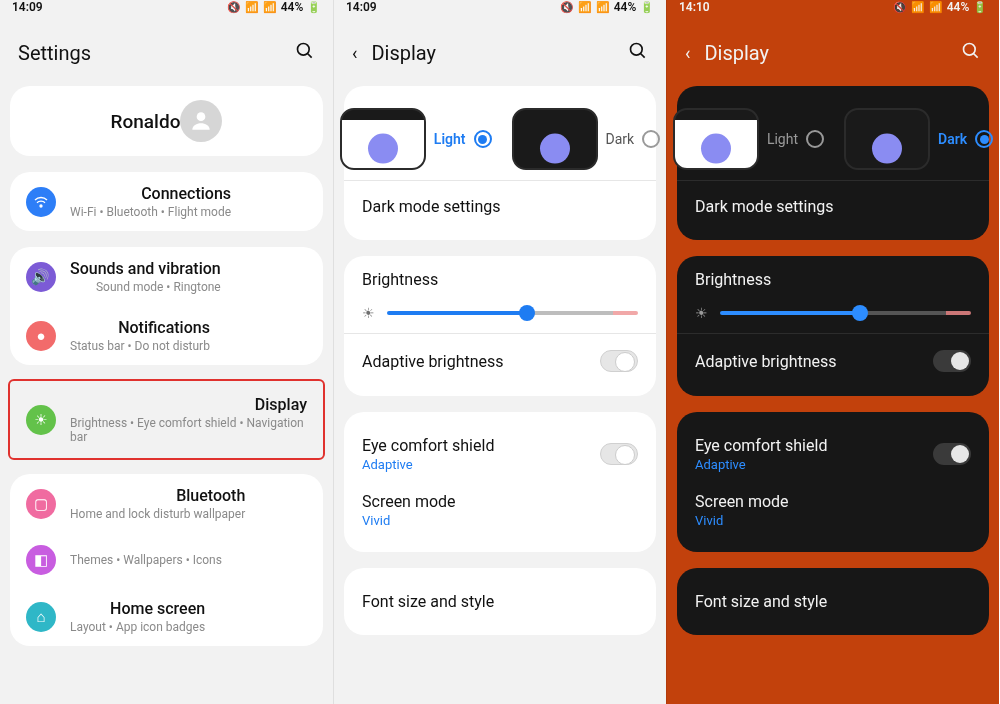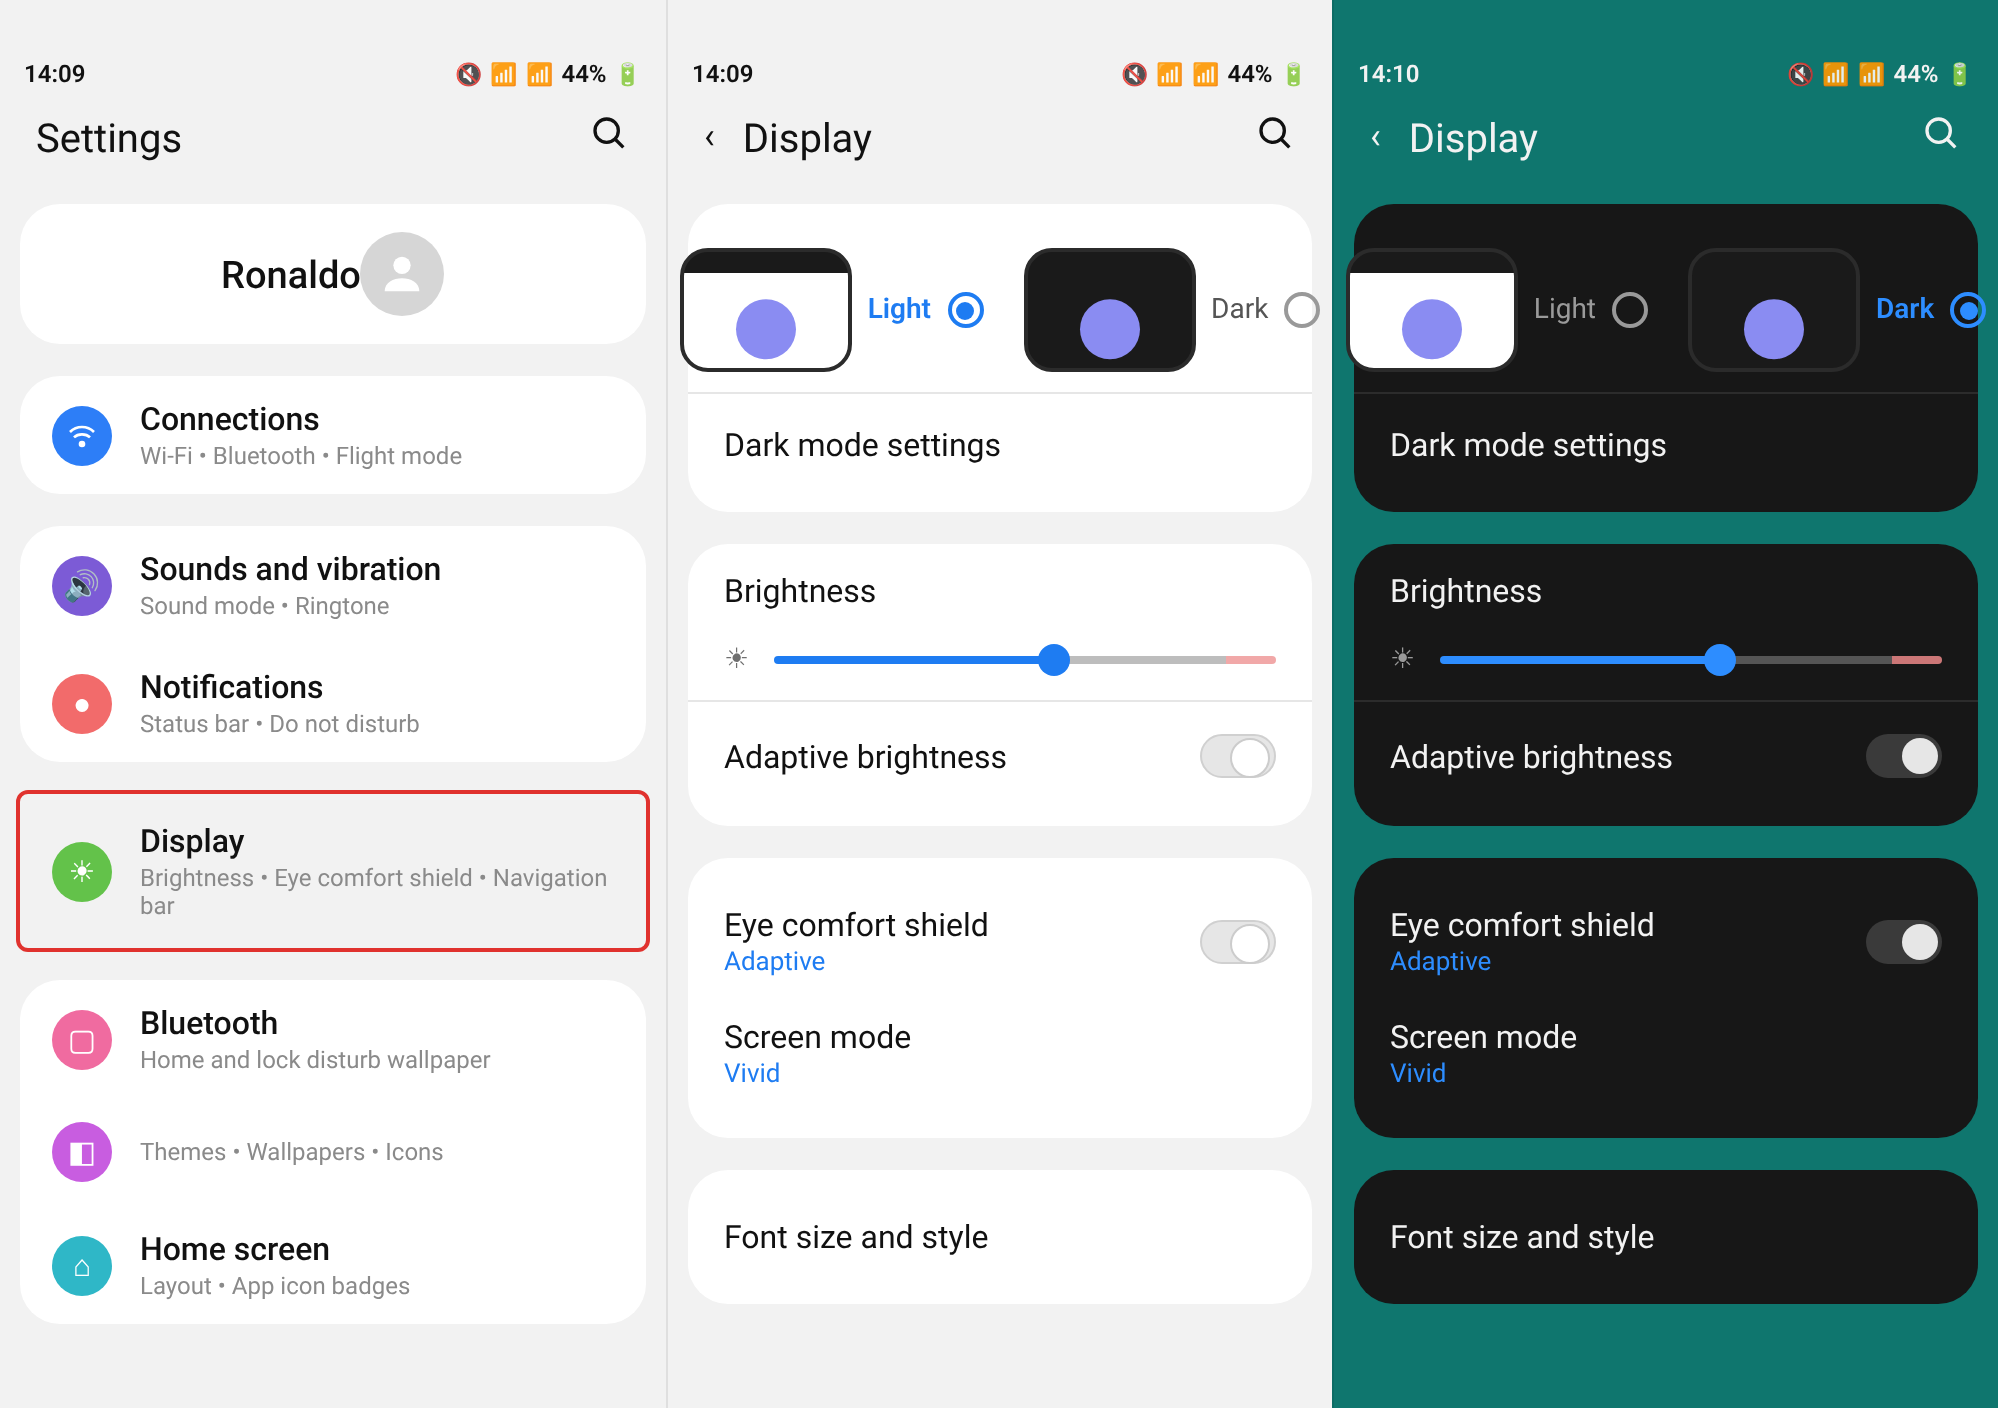--- a/index.html
+++ b/index.html
@@ -1,44 +1,44 @@
 <!DOCTYPE html>
 <html><head>
 <meta charset="utf-8">
 <style>
   * { box-sizing: border-box; margin: 0; padding: 0; font-family: -apple-system, Roboto, "Segoe UI", Arial, sans-serif; }
   html, body { width: 1000px; height: 704px; overflow: hidden; }
   body { display: flex; }
   .phone { flex: 0 0 333px; height: 704px; display: flex; flex-direction: column; overflow: hidden; }
   .phone.light { background: #f2f2f2; color: #111; }
-  .phone.dark  { background: #0f766e; color: #f2f2f2; }
+  .phone.dark  { background: #c2410c; color: #f2f2f2; }
   .phone + .phone { border-left: 1px solid rgba(0,0,0,0.08); }
 
   
-  .status { height: 28px; display: flex; align-items: flex-end; justify-content: space-between; padding: 0 12px; font-size: 12px; font-weight: 600; margin-top: 16px; }
+  .status { height: 28px; display: flex; align-items: flex-start; justify-content: space-between; padding: 0 12px; font-size: 12px; font-weight: 600; }
   .status .right { display: flex; align-items: center; gap: 4px; }
   .status .ico { font-size: 11px; opacity: .9; }
 
   
   .hdr { height: 50px; display: flex; align-items: center; padding: 0 18px; gap: 14px; }
   .hdr .back { font-size: 18px; line-height: 1; cursor: pointer; }
   .hdr .title { font-size: 20px; font-weight: 400; flex: 1; }
   .hdr .search { font-size: 18px; cursor: pointer; }
   .light .hdr { color: #111; }
   .dark  .hdr { color: #f2f2f2; }
 
   
   .card { background: #fff; border-radius: 20px; margin: 8px 10px; padding: 0; }
   .profile { display: flex; align-items: center; justify-content: center; padding: 14px 18px; }
   .profile .name { font-size: 19px; font-weight: 500; }
   .avatar { width: 42px; height: 42px; border-radius: 50%; background: #d6d6d6; display: flex; align-items: center; justify-content: center; color: #fff; }
   .avatar svg { width: 26px; height: 26px; }
 
   .item { display: flex; align-items: center; gap: 14px; padding: 12px 16px; }
-  .item .txt { display: flex; flex-direction: column; gap: 2px; }
+  .item .txt { display: flex; flex-direction: column; gap: 2px; align-items: flex-end; }
   .item .title { font-size: 16px; font-weight: 500; }
   .item .sub { font-size: 12px; color: #8a8a8a; }
   .iconcircle { width: 30px; height: 30px; border-radius: 50%; display: flex; align-items: center; justify-content: center; color: #fff; font-size: 15px; flex-shrink: 0; }
   .ic-blue   { background: #2d7ef7; }
   .ic-purple { background: #7c5bd6; }
   .ic-red    { background: #f26b6b; }
   .ic-green  { background: #63c24a; }
   .ic-pink   { background: #f06ba0; }
   .ic-violet { background: #c85de0; }
   .ic-teal   { background: #2fb7c7; }

